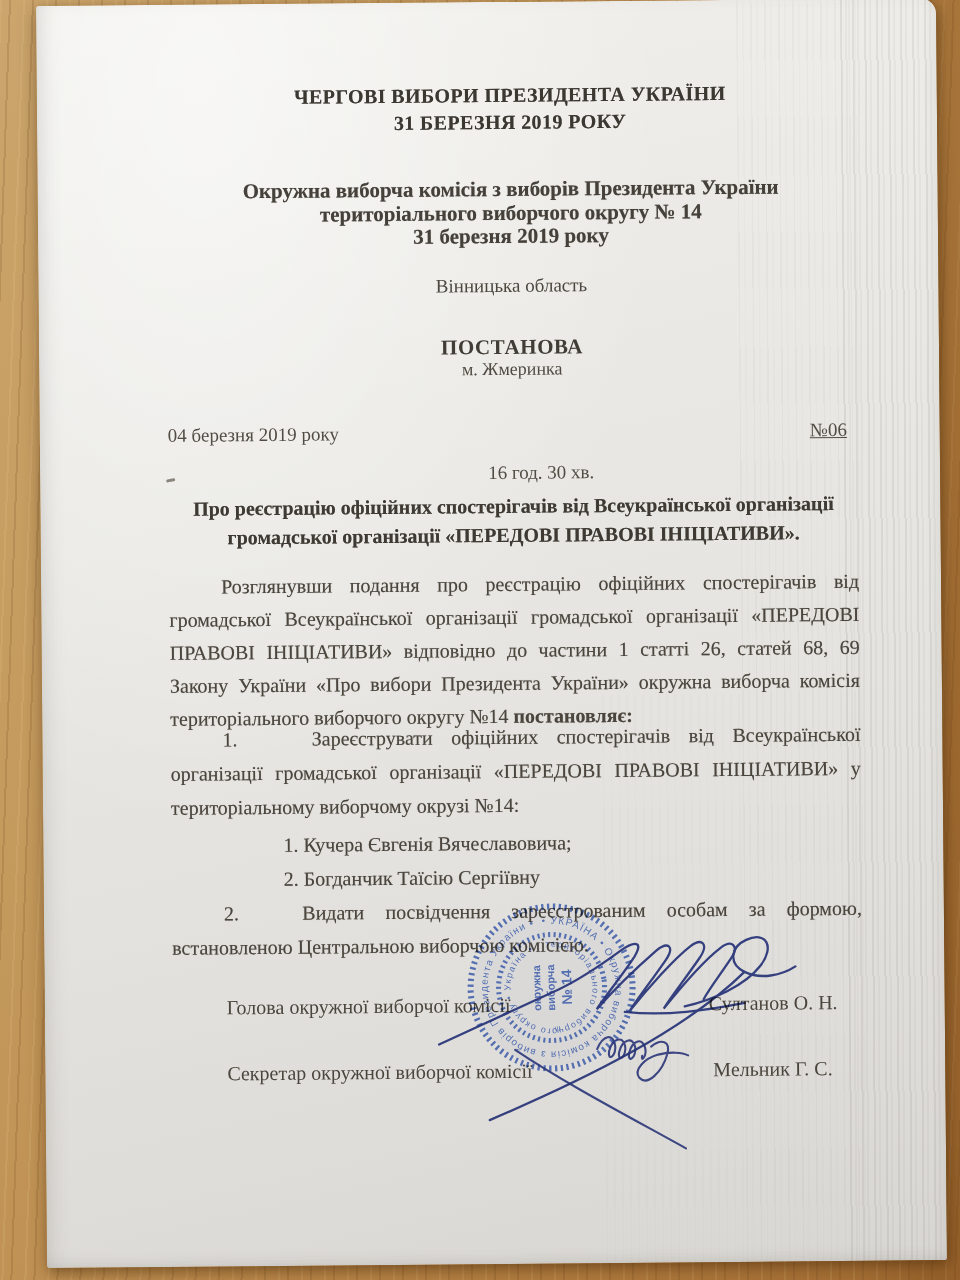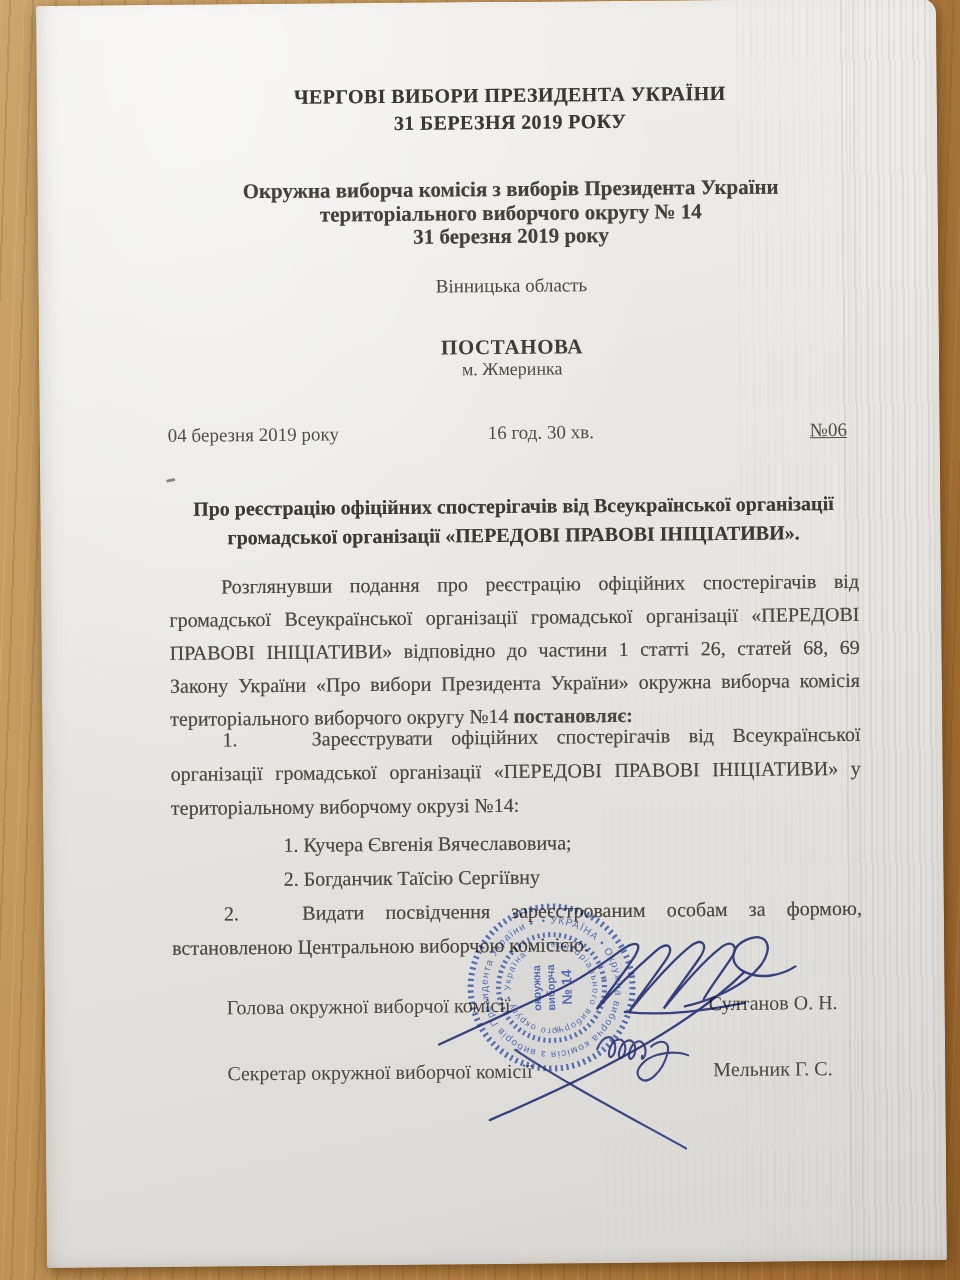--- a/index.html
+++ b/index.html
@@ -43,21 +43,21 @@
   .b{font-weight:bold;}
   .title{top:80px;font-size:20px;line-height:27px;font-weight:bold;letter-spacing:.4px;color:#3b3731;text-shadow:0 0 .6px rgba(55,50,45,.55);}
   .commission{top:176px;font-size:21px;line-height:23.5px;font-weight:bold;color:#45413a;text-shadow:0 0 .7px rgba(60,55,48,.45);}
   .region{top:273px;font-size:19px;color:#4c473f;}
   .postanova{top:333px;}
   .postanova .dt{font-size:21px;line-height:24px;font-weight:bold;letter-spacing:.6px;color:#413d36;}
   .postanova .city{font-size:18px;line-height:20px;color:#504a42;}
   .meta{top:420px;height:24px;font-size:19px;color:#514c44;}
   .meta span{position:absolute;top:0;white-space:nowrap;}
   .meta .m-date{left:0;}
-  .meta .m-time{left:320px;}
+  .meta .m-time{left:320px;margin-top:40px;}
   .meta .m-num{left:642px;text-decoration:underline;}
   .stray{position:absolute;left:126px;top:474px;width:9px;height:2.5px;background:#6f6a61;transform:rotate(-10deg);border-radius:2px;opacity:.8;}
   .subject{top:490px;font-size:20px;line-height:29px;font-weight:bold;color:#3e3a33;text-shadow:0 0 .6px rgba(55,50,45,.5);}
   .bodytxt{font-size:20px;color:#4a453d;text-shadow:0 0 .7px rgba(70,64,56,.45);}
   .p1{top:566px;line-height:33px;}
   .item1{top:718px;line-height:34px;}
   .observers{top:824px;line-height:34px;}
   .item2{top:892px;line-height:34px;}
   .jline{text-align:justify;text-align-last:justify;}
   .jlast{text-align:left;text-align-last:left;}

